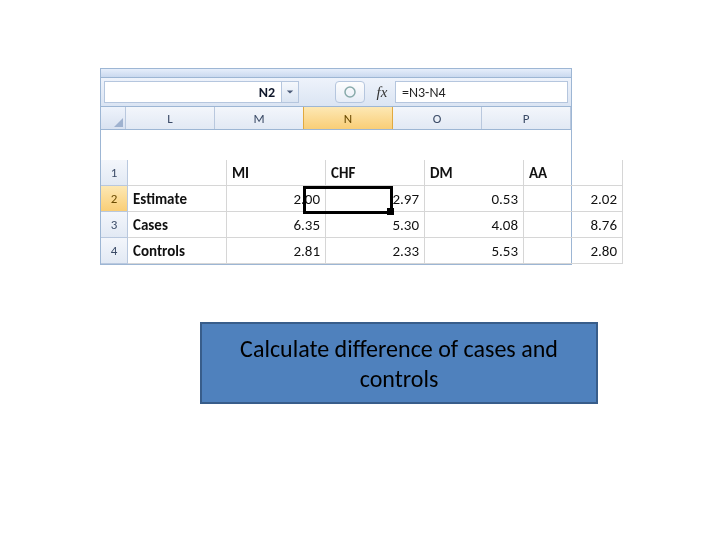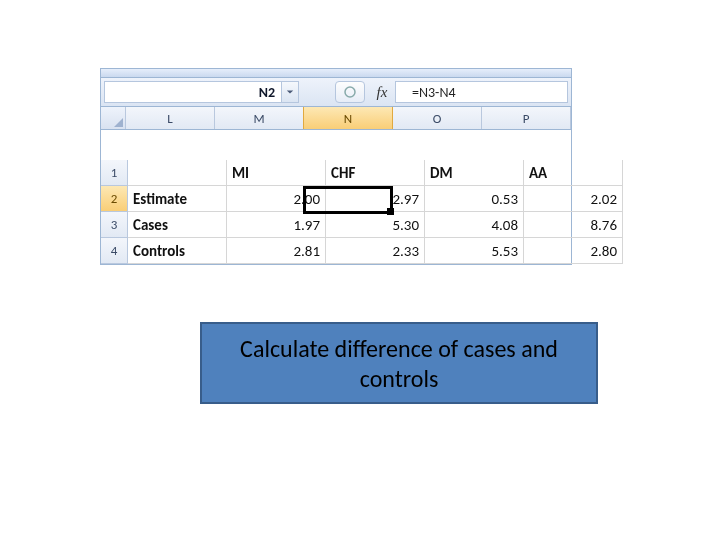--- a/index.html
+++ b/index.html
@@ -7,21 +7,21 @@
   
   .ribbon-strip{height:8px;background:linear-gradient(#e6eefb,#cad9ef);border-bottom:1px solid #9db6d4;}
   
   .fbar{display:flex;align-items:stretch;height:28px;background:linear-gradient(#eef3fb,#dbe5f3);border-bottom:1px solid #9db6d4;font-size:14px;}
   .namebox{width:170px;display:flex;align-items:center;justify-content:flex-end;background:#fff;margin:3px 0 3px 3px;border:1px solid #b5c6de;padding-right:6px;font-weight:600;color:#0f172a;}
   .name-dd{width:16px;display:flex;align-items:center;justify-content:center;border:1px solid #b5c6de;border-left:0;background:linear-gradient(#f5f8fc,#dbe5f3);margin:3px 0;cursor:pointer;}
   .name-dd svg{width:8px;height:8px;}
   .fx-btn{width:28px;display:flex;align-items:center;justify-content:center;border:1px solid #b5c6de;margin:3px 4px 3px 18px;background:linear-gradient(#fdfdfd,#e7edf7);border-radius:4px;cursor:pointer;}
   .fx-cancel{width:18px;display:flex;align-items:center;justify-content:center;color:#9aa;margin:3px 0;}
   .fx-label{width:26px;display:flex;align-items:center;justify-content:center;font-style:italic;font-family:'Times New Roman',serif;font-size:15px;color:#333;}
-  .fx-input{flex:1;background:#fff;border:1px solid #b5c6de;margin:3px 3px 3px 0;padding:0 16px;display:flex;align-items:center;font-size:14px;color:#222;}
+  .fx-input{flex:1;background:#fff;border:1px solid #b5c6de;margin:3px 3px 3px 0;padding:0 6px;display:flex;align-items:center;font-size:14px;color:#222;}
   
   .colhdr{display:flex;height:22px;background:linear-gradient(#f3f6fb,#e2e9f4);font-size:13px;color:#3a4a66;border-bottom:1px solid #9db6d4;}
   .colhdr .sel-all{width:26px;border-right:1px solid #b9c8de;background:linear-gradient(#eef3fb,#d9e2f0);position:relative;}
   .colhdr .sel-all:after{content:"";position:absolute;right:2px;bottom:2px;width:0;height:0;border-left:9px solid transparent;border-bottom:9px solid #9fb2cf;}
   .colhdr .ch{flex:0 0 88px;border-right:1px solid #b9c8de;display:flex;align-items:center;justify-content:center;}
   .colhdr .ch.active{background:linear-gradient(#fde8b4,#f9ce77);color:#6a4a00;border-right:1px solid #e1a93f;border-left:1px solid #e1a93f;margin-left:-1px;}
   
   .grid{background:#fff;}
   .gap{height:30px;border-bottom:0;}
   .row{display:flex;height:26px;}
@@ -88,21 +88,21 @@
       <div class="cell txt lab">Estimate</div>
       <div class="cell num">2.00</div>
       <div class="cell num">2.97</div>
       <div class="cell num">0.53</div>
       <div class="cell num">2.02</div>
     </div>
 
     <div class="row">
       <div class="rowhdr">3</div>
       <div class="cell txt lab">Cases</div>
-      <div class="cell num">1.97</div>
+      <div class="cell num">6.35</div>
       <div class="cell num">5.30</div>
       <div class="cell num">4.08</div>
       <div class="cell num">8.76</div>
     </div>
 
     <div class="row">
       <div class="rowhdr">4</div>
       <div class="cell txt lab">Controls</div>
       <div class="cell num">2.81</div>
       <div class="cell num">2.33</div>

